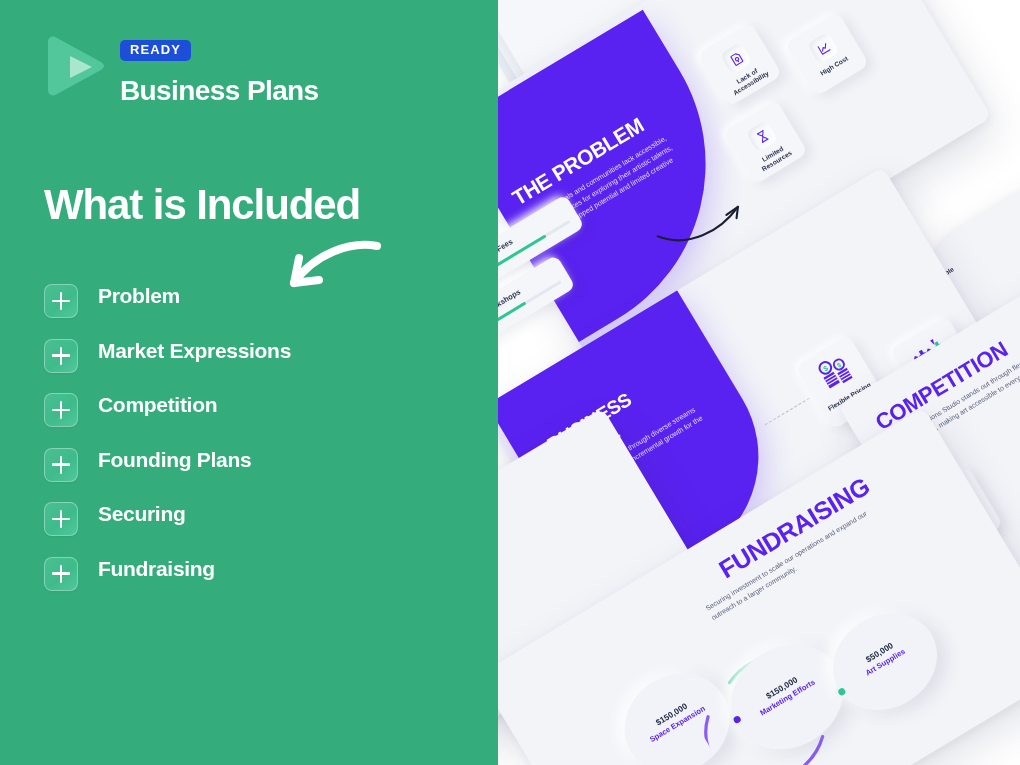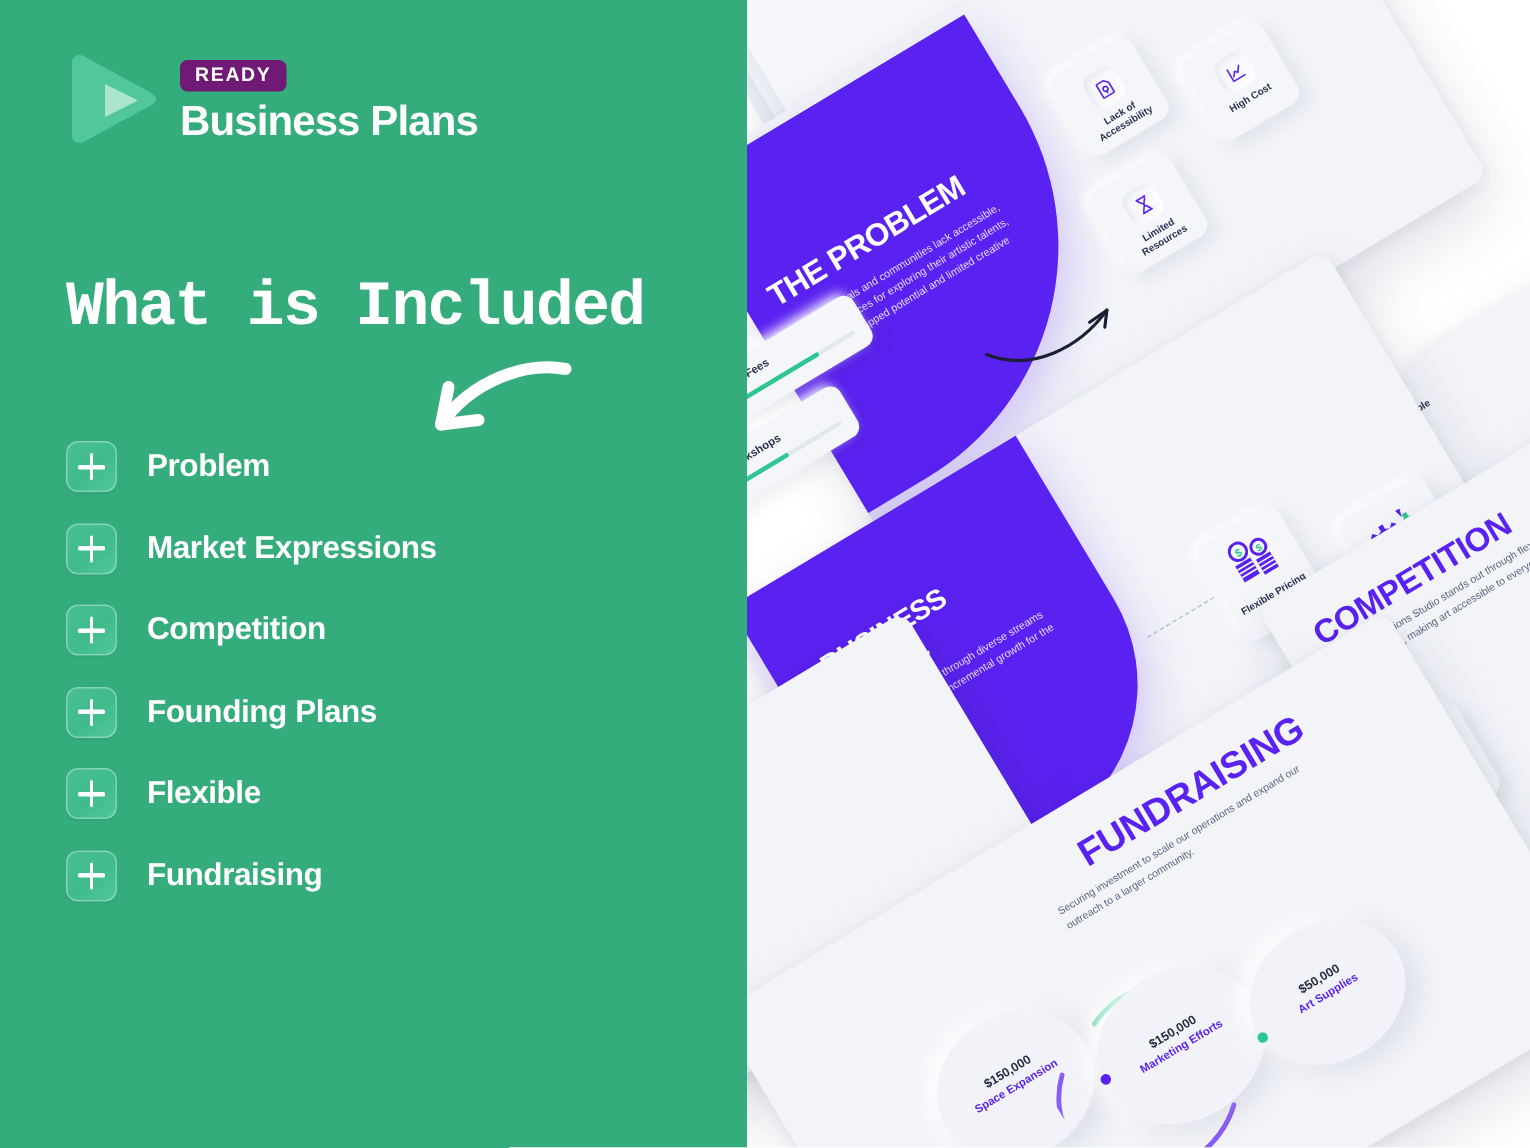--- a/index.html
+++ b/index.html
@@ -17,45 +17,45 @@
   }
 
   
   #brand{ position:absolute; left:44px; top:36px; display:flex; align-items:flex-start; }
   #logo-mark{ position:relative; width:62px; height:60px; margin-right:14px; flex:none; }
   #logo-mark svg{ display:block; }
 
   #brand-text{ padding-top:4px; }
   #ready-badge{
     display:inline-block;
-    background:#701a75;
+    background:#1d4ed8;
     color:#ffffff;
     font-size:13px; font-weight:bold; letter-spacing:1.1px;
     padding:3px 10px 4px; border-radius:5px;
     line-height:1.05;
   }
   #brand-title{
     color:#ffffff; font-size:28px; font-weight:bold;
-    letter-spacing:-0.6px; margin-top:5px; line-height:1.05;
+    letter-spacing:-0.6px; margin-top:15px; line-height:1.05;
     white-space:nowrap;
   }
 
   
   #included-heading{
     position:absolute; left:44px; top:183px;
     color:#ffffff; font-size:42px; font-weight:bold;
-    letter-spacing:-1.1px; line-height:1.05; white-space:nowrap;font-family:Liberation Mono, monospace;
+    letter-spacing:-1.1px; line-height:1.05; white-space:nowrap;
   }
 
   
   #arrow-doodle{ position:absolute; left:278px; top:238px; }
 
   
   #included-list{ position:absolute; left:44px; top:284px; width:420px; }
-  .list-item{ display:flex; align-items:center; height:54.5px; }
+  .list-item{ display:flex; align-items:flex-start; height:54.5px; }
   .plus-box{
     width:34px; height:34px; flex:none;
     border-radius:8px;
     background:linear-gradient(140deg,#49bf92 0%,#3fbb8b 55%,#52c79c 100%);
     border:1px solid rgba(255,255,255,.33);
     position:relative; margin-right:20px;
     box-shadow:0 1px 2px rgba(0,0,0,.05);
   }
   .plus-box::before,.plus-box::after{
     content:""; position:absolute; background:#ffffff; border-radius:1px;
@@ -411,21 +411,21 @@
     <div class="list-item">
       <div class="plus-box"></div>
       <div class="list-label">Competition</div>
     </div>
     <div class="list-item">
       <div class="plus-box"></div>
       <div class="list-label">Founding Plans</div>
     </div>
     <div class="list-item">
       <div class="plus-box"></div>
-      <div class="list-label">Flexible</div>
+      <div class="list-label">Securing</div>
     </div>
     <div class="list-item">
       <div class="plus-box"></div>
       <div class="list-label">Fundraising</div>
     </div>
   </div>
 
 </div>
 
 </body></html>

